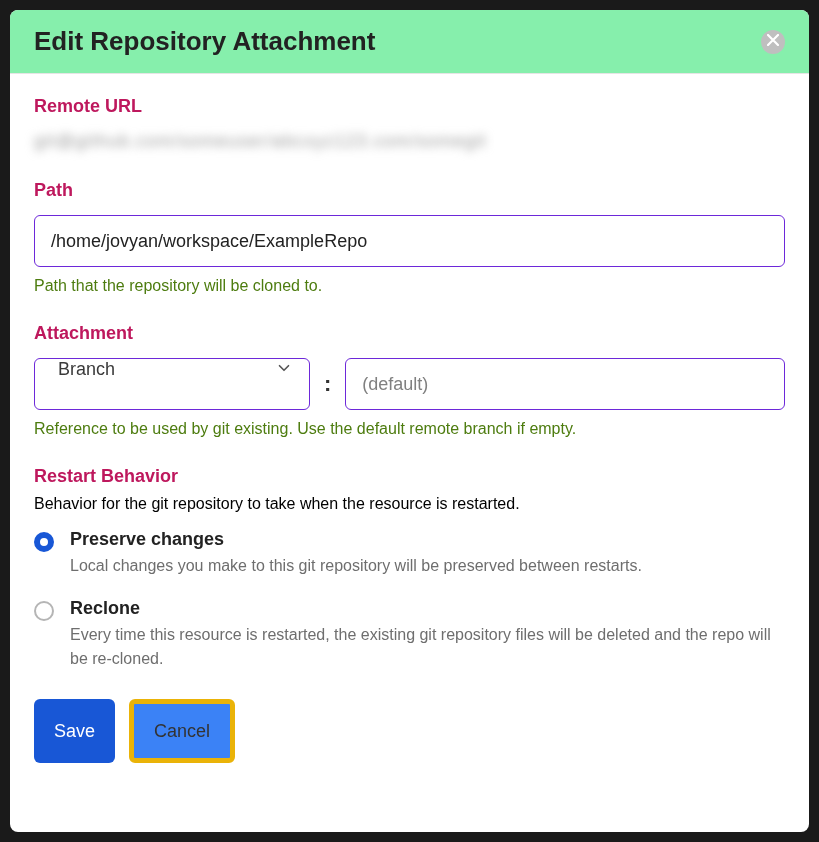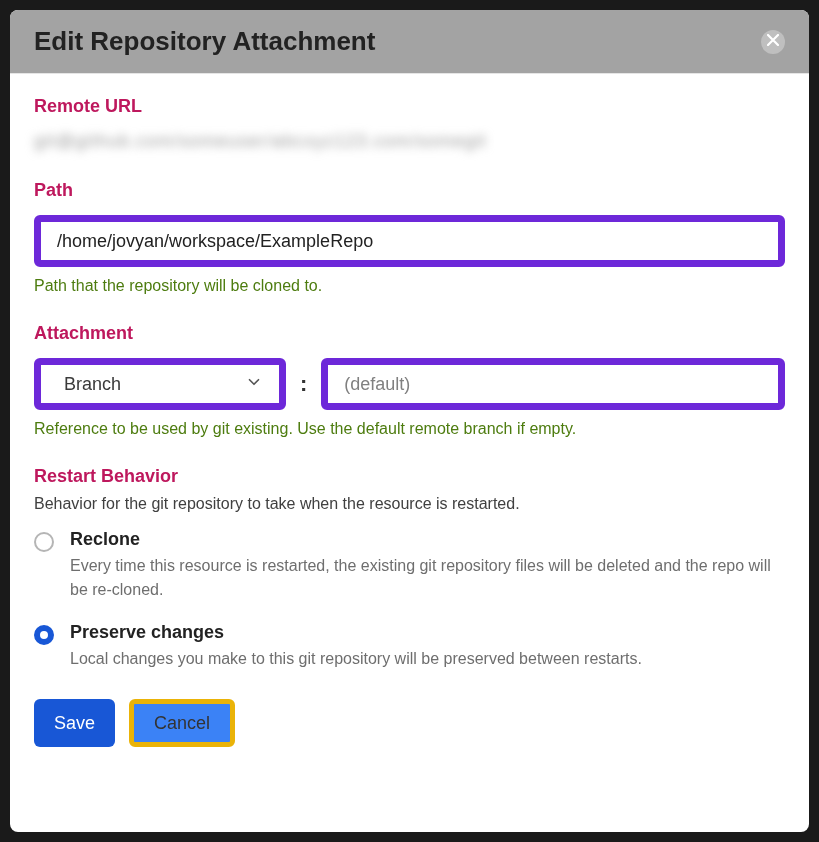--- a/index.html
+++ b/index.html
@@ -17,21 +17,21 @@
     border-radius: 8px;
     overflow: hidden;
     display: flex;
     flex-direction: column;
   }
   .modal-header {
     display: flex;
     align-items: center;
     justify-content: space-between;
     padding: 16px 24px;
-    background: #a3a3a3;
+    background: #86efac;
     border-bottom: 1px solid #e5e5e5;
   }
   .modal-title {
     font-size: 26px;
     font-weight: 600;
     color: #222;
   }
   .close-btn {
     width: 24px;
     height: 24px;
@@ -65,49 +65,49 @@
   .blurred-url {
     filter: blur(5px);
     color: #9a9a9a;
     font-size: 18px;
     letter-spacing: 1px;
     user-select: none;
   }
   .text-input, .select-box, .ref-input {
     width: 100%;
     height: 52px;
-    border: 7px solid #6d28d9;
+    border: 1px solid #6d28d9;
     border-radius: 6px;
     padding: 0 16px;
     font-size: 18px;
     color: #222;
     background: #fff;
     font-family: inherit;
   }
   .text-input::placeholder, .ref-input::placeholder { color: #808080; }
   .ref-row {
     display: flex;
     align-items: center;
     gap: 14px;
   }
   .select-box {
-    width: 252px;
-    display: flex;
-    align-items: center;
+    width: 276px;
+    display: flex;
+    align-items: flex-start;
     justify-content: space-between;
     cursor: pointer;
     padding-left: 23px;
   }
   .select-label { font-size: 18px; color: #3a3a3a; }
   .chevron { width: 18px; height: 18px; }
   .colon { font-size: 22px; font-weight: 700; color: #333; }
   .ref-input { flex: 1; }
   .sub-hint {
     font-size: 16px;
-    color: #404040;
+    color: #000000;
     margin-top: 6px;
     margin-bottom: 16px;
   }
   .radio-item {
     display: flex;
     align-items: flex-start;
     gap: 16px;
     margin-bottom: 20px;
     cursor: pointer;
   }
@@ -135,21 +135,21 @@
     font-size: 16px;
     color: #6e6e6e;
     line-height: 1.5;
   }
   .actions {
     display: flex;
     gap: 14px;
     margin-top: 28px;
   }
   .btn {
-    height: 48px;
+    height: 64px;
     padding: 0 20px;
     border-radius: 6px;
     font-size: 18px;
     font-weight: 500;
     cursor: pointer;
     border: none;
     font-family: inherit;
   }
   .btn-primary {
     background: #1857d6;
@@ -205,34 +205,34 @@
         <input class="ref-input" type="text" placeholder="(default)" style="">
       </div>
       <div class="hint">Reference to be used by git existing. Use the default remote branch if empty.</div>
     </div>
 
     <div class="group" style="margin-bottom:0;">
       <span class="label" style="margin-bottom:8px;">Restart Behavior</span>
       <div class="sub-hint">Behavior for the git repository to take when the resource is restarted.</div>
 
       <div class="radio-item">
+        <div class="radio-circle checked"></div>
+        <div class="radio-text">
+          <div class="radio-title">Preserve changes</div>
+          <div class="radio-desc">Local changes you make to this git repository will be preserved between restarts.</div>
+        </div>
+      </div>
+
+      <div class="radio-item">
         <div class="radio-circle"></div>
         <div class="radio-text">
           <div class="radio-title">Reclone</div>
           <div class="radio-desc">Every time this resource is restarted, the existing git repository files will be deleted and the repo will be re-cloned.</div>
         </div>
       </div>
-
-      <div class="radio-item">
-        <div class="radio-circle checked"></div>
-        <div class="radio-text">
-          <div class="radio-title">Preserve changes</div>
-          <div class="radio-desc">Local changes you make to this git repository will be preserved between restarts.</div>
-        </div>
-      </div>
     </div>
 
     <div class="actions">
       <button class="btn btn-primary">Save</button>
       <button class="btn btn-secondary">Cancel</button>
     </div>
 
   </div>
 </div>
 

